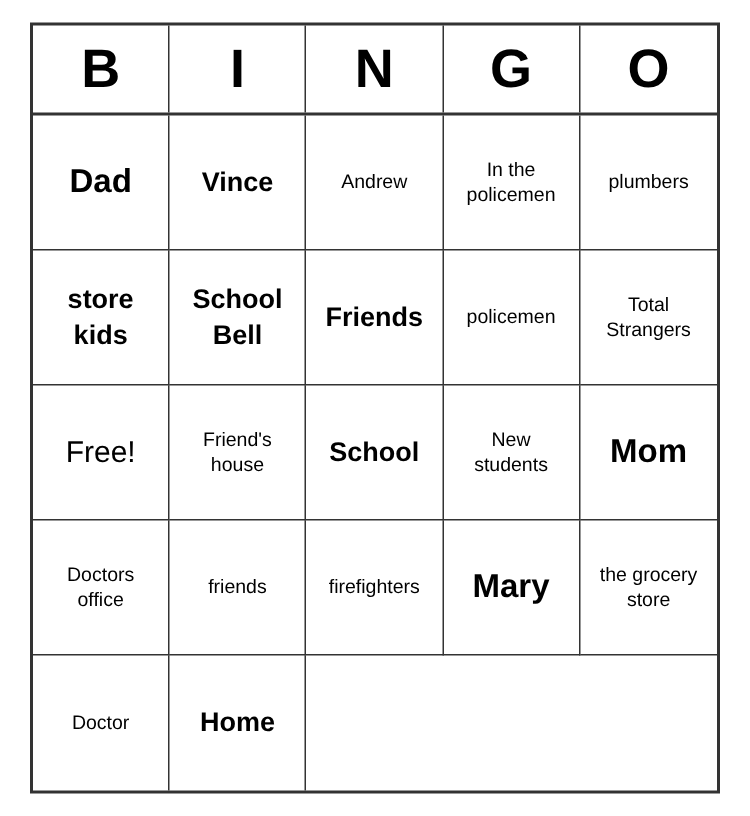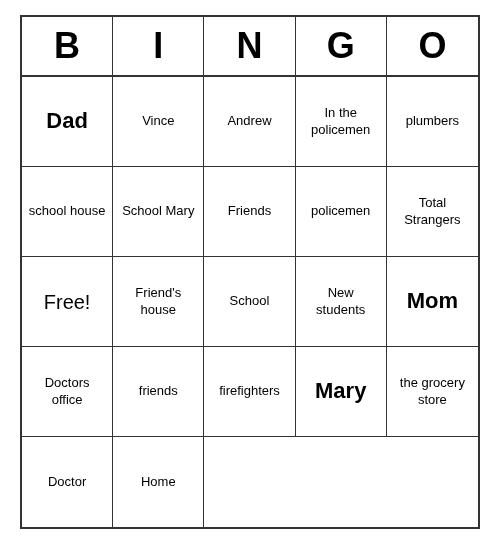--- a/index.html
+++ b/index.html
@@ -64,22 +64,22 @@
     .bingo-cell:nth-child(5n) {
       border-right: none;
     }
 
     .bingo-cell.large-text {
       font-size: 22px;
       font-weight: bold;
     }
 
     .bingo-cell.medium-text {
-      font-size: 13px;
-      font-weight: normal;
+      font-size: 18px;
+      font-weight: bold;
     }
 
     .bingo-cell.free {
       font-size: 20px;
       font-weight: normal;
     }
 
     .bingo-cell:nth-child(n+21) {
       border-bottom: none;
     }
@@ -94,22 +94,22 @@
       <div class="bingo-header-cell">N</div>
       <div class="bingo-header-cell">G</div>
       <div class="bingo-header-cell">O</div>
     </div>
   <div class="bingo-grid">
   <div class="bingo-cell large-text">Dad</div>
       <div class="bingo-cell medium-text">Vince</div>
       <div class="bingo-cell">Andrew</div>
       <div class="bingo-cell">In the policemen</div>
       <div class="bingo-cell">plumbers</div>
-      <div class="bingo-cell medium-text">school house</div>
-      <div class="bingo-cell medium-text">School Mary</div>
+      <div class="bingo-cell medium-text">store kids</div>
+      <div class="bingo-cell medium-text">School Bell</div>
       <div class="bingo-cell medium-text">Friends</div>
       <div class="bingo-cell">policemen</div>
       <div class="bingo-cell">Total Strangers</div>
       <div class="bingo-cell free">Free!</div>
       <div class="bingo-cell">Friend's house</div>
       <div class="bingo-cell medium-text">School</div>
       <div class="bingo-cell">New students</div>
       <div class="bingo-cell large-text">Mom</div>
       <div class="bingo-cell">Doctors office</div>
       <div class="bingo-cell">friends</div>

